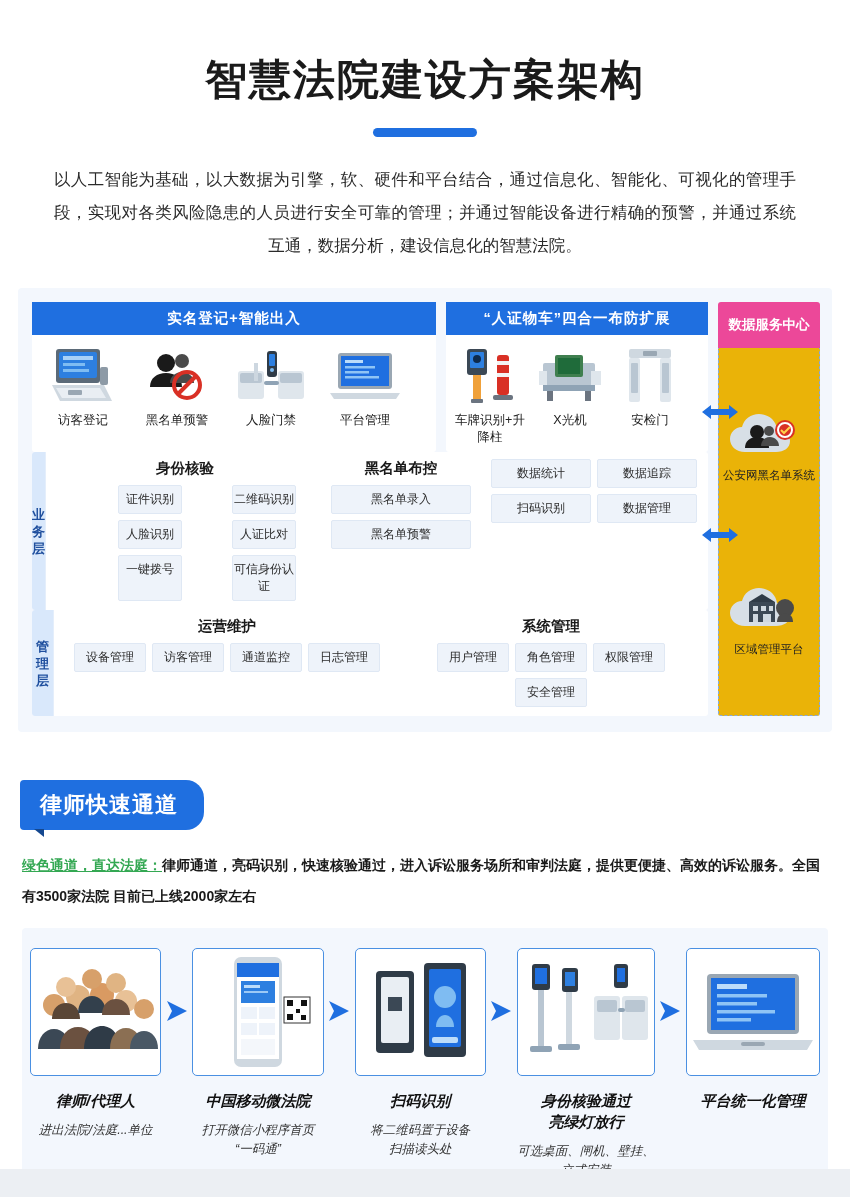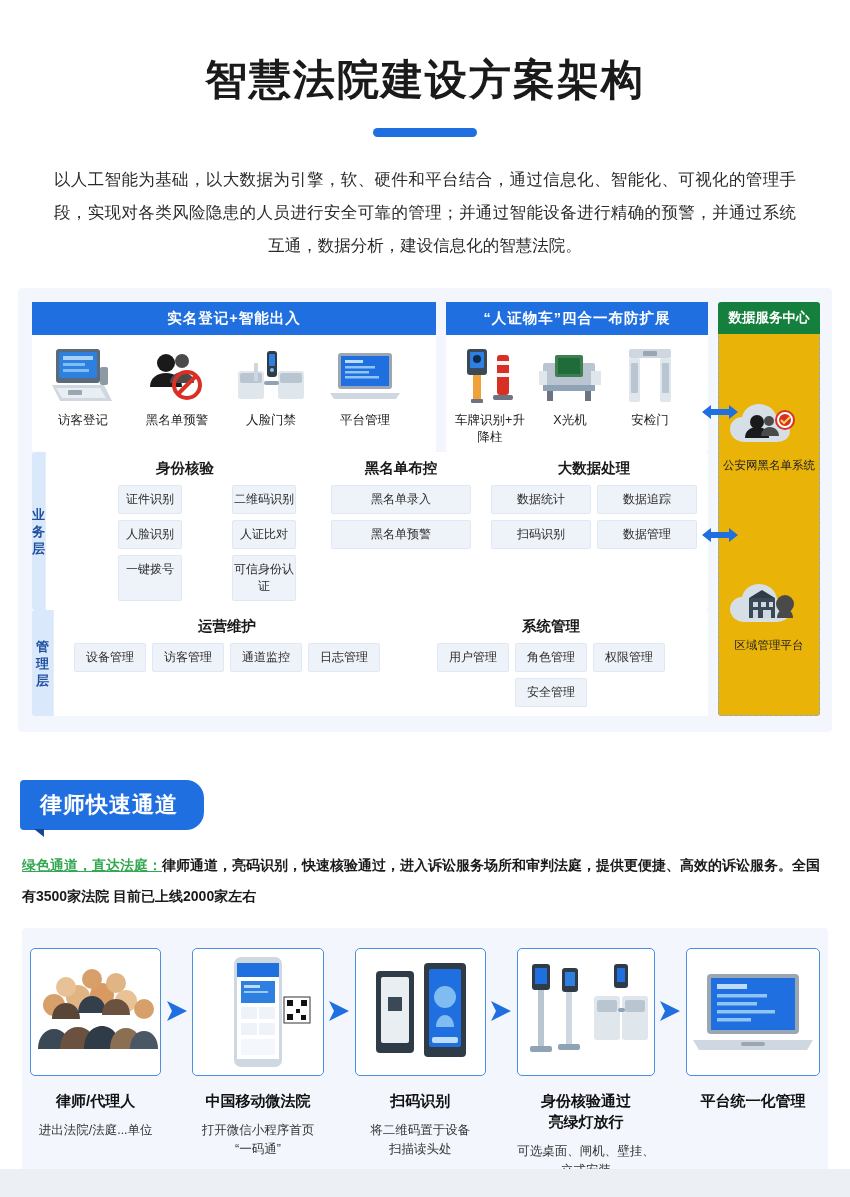--- a/index.html
+++ b/index.html
@@ -69,22 +69,22 @@
     height: 62px; display: flex; align-items: flex-end; justify-content: center;
   }
   .dev-label { font-size: 12.5px; margin-top: 7px; color: #222; }
 
   .p1 { width: 404px; }
   .p2 { width: 262px; }
   .p2 .dev { width: 80px; }
 
   
   .dsc-head {
-    background: #15803d; color: #fff; font-size: 13.5px; font-weight: bold;
-    text-align: center; padding: 7px 0; border-radius: 3px 3px 0 0;
+    background: #ec4899; color: #fff; font-size: 13.5px; font-weight: bold;
+    text-align: center; padding: 14px 0; border-radius: 3px 3px 0 0;
   }
   .dsc-body {
     flex: 1;
     border: 1px dashed #7fa9e8;
     border-top: none;
     border-radius: 0 0 3px 3px;
     background: #eab308;
     display: flex;
     flex-direction: column;
     justify-content: space-around;
@@ -179,21 +179,21 @@
 
   .flow {
     margin: 16px 22px 0;
     background: #f3f7fd;
     border-radius: 4px;
     padding: 20px 8px 14px;
     display: flex;
     align-items: flex-start;
     justify-content: center;
   }
-  .flow-step { width: 144px; text-align: center; }
+  .flow-step { width: 144px; text-align: center; font-style: italic; }
   .flow-card {
     height: 128px;
     background: #fff;
     border: 1px solid #4a90e2;
     border-radius: 5px;
     display: flex; align-items: center; justify-content: center;
     overflow: hidden;
   }
   .flow-title {
     margin-top: 14px;
@@ -373,21 +373,20 @@
               </div>
             </div>
             <div class="group g2">
               <div class="group-title">黑名单布控</div>
               <div class="chips">
                 <div class="chip">黑名单录入</div>
                 <div class="chip">黑名单预警</div>
               </div>
             </div>
             <div class="group g3">
-              <div class="group-title">大数据处理</div>
               <div class="chips">
                 <div class="chip">数据统计</div>
                 <div class="chip">数据追踪</div>
                 <div class="chip">扫码识别</div>
                 <div class="chip">数据管理</div>
               </div>
             </div>
           </div>
         </div>
       </div>

